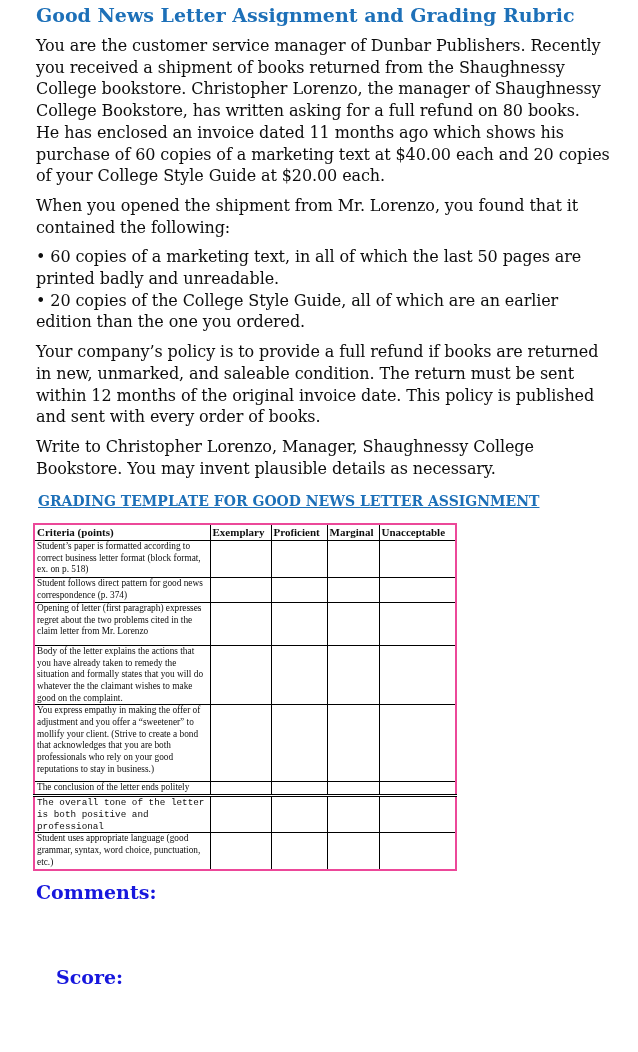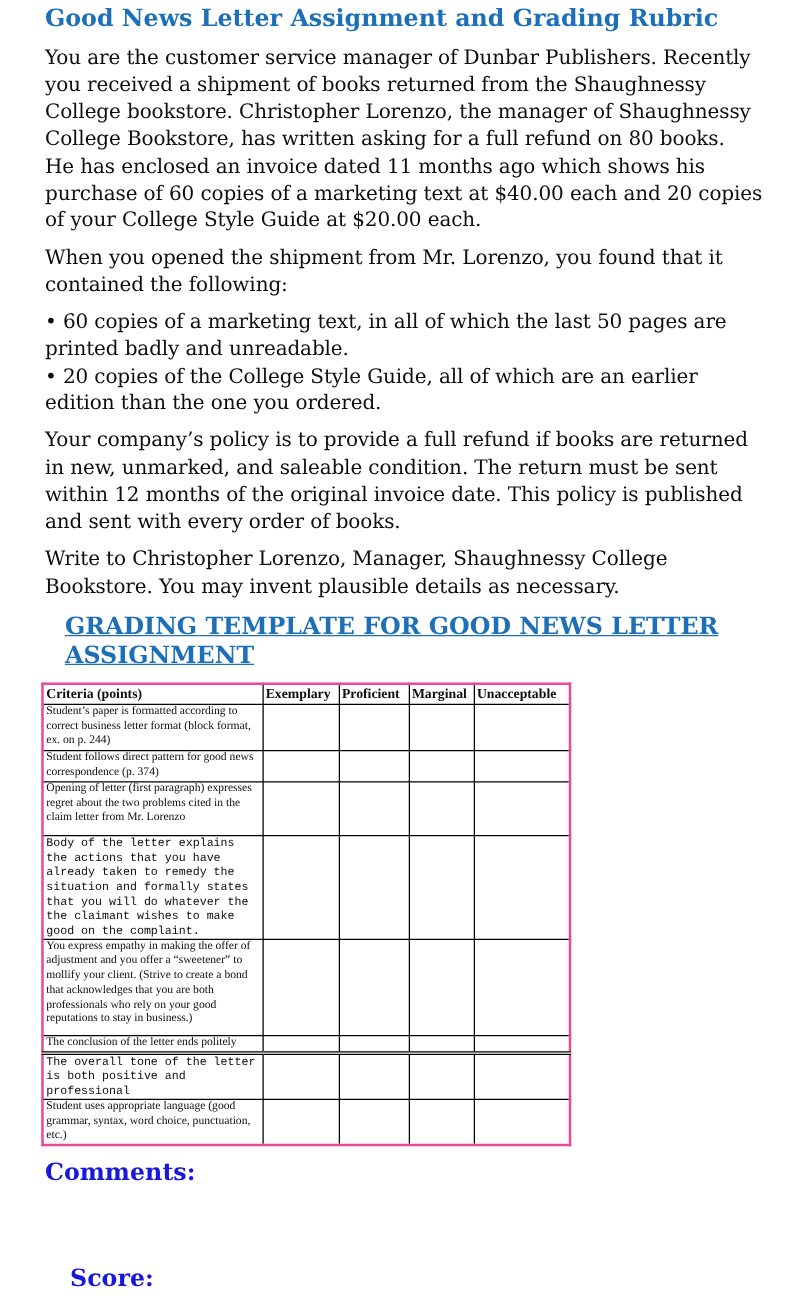--- a/index.html
+++ b/index.html
@@ -35,23 +35,23 @@
     letter-spacing: -0.1px;
   }
   p.bullet-para { margin: 0 0 8px 0; }
   .bullet-line {
     display: block;
     font-size: 16px;
     line-height: 21.7px;
     letter-spacing: -0.1px;
   }
   h2.template-heading {
-    font-size: 19px;
+    font-size: 14px;
     line-height: 23px;
-    margin: 11px 0 10px 16px;
+    margin: 11px 0 10px 2px;
     font-weight: bold;
     color: var(--heading-blue);
     text-decoration: underline;
     max-width: 560px;
   }
   table.rubric {
     border-collapse: collapse;
     table-layout: fixed;
     margin-left: -3px;
     border: 2px solid #ec4899;
@@ -76,21 +76,21 @@
     line-height: 11.7px;
   }
   .w-criteria { width: 176px; }
   .w-ex  { width: 61px; }
   .w-prof { width: 56px; }
   .w-marg { width: 52px; }
   .w-unacc { width: 77px; }
   tbody tr:nth-child(1) td { height: 37px; }
   tbody tr:nth-child(2) td { height: 25px; }
   tbody tr:nth-child(3) td { height: 43px; }
-  tbody tr:nth-child(4) td { height: 51px; font-family: Liberation Mono, monospace; }
+  tbody tr:nth-child(4) td { height: 51px; }
   tbody tr:nth-child(5) td { height: 77px; }
   tbody tr:nth-child(6) td { height: 14px; border-bottom: 3px double #000; }
   tbody tr:nth-child(7) td { height: 23px; font-family: Liberation Mono, monospace; }
   tbody tr:nth-child(8) td { height: 36px; }
   h2.section-label {
     font-size: 19px;
     line-height: 23px;
     font-weight: bold;
     color: var(--label-blue);
     margin: 10px 0 0 0;
@@ -124,21 +124,21 @@
       <tr>
         <th class="w-criteria">Criteria (points)</th>
         <th class="w-ex">Exemplary</th>
         <th class="w-prof">Proficient</th>
         <th class="w-marg">Marginal</th>
         <th class="w-unacc">Unacceptable</th>
       </tr>
     </thead>
     <tbody id="rubric-body">
         <tr>
-          <td>Student’s paper is formatted according to correct business letter format (block format, ex. on p. 244)</td>
+          <td>Student’s paper is formatted according to correct business letter format (block format, ex. on p. 518)</td>
           <td></td>
           <td></td>
           <td></td>
           <td></td>
         </tr>
         <tr>
           <td>Student follows direct pattern for good news correspondence (p. 374)</td>
           <td></td>
           <td></td>
           <td></td>

